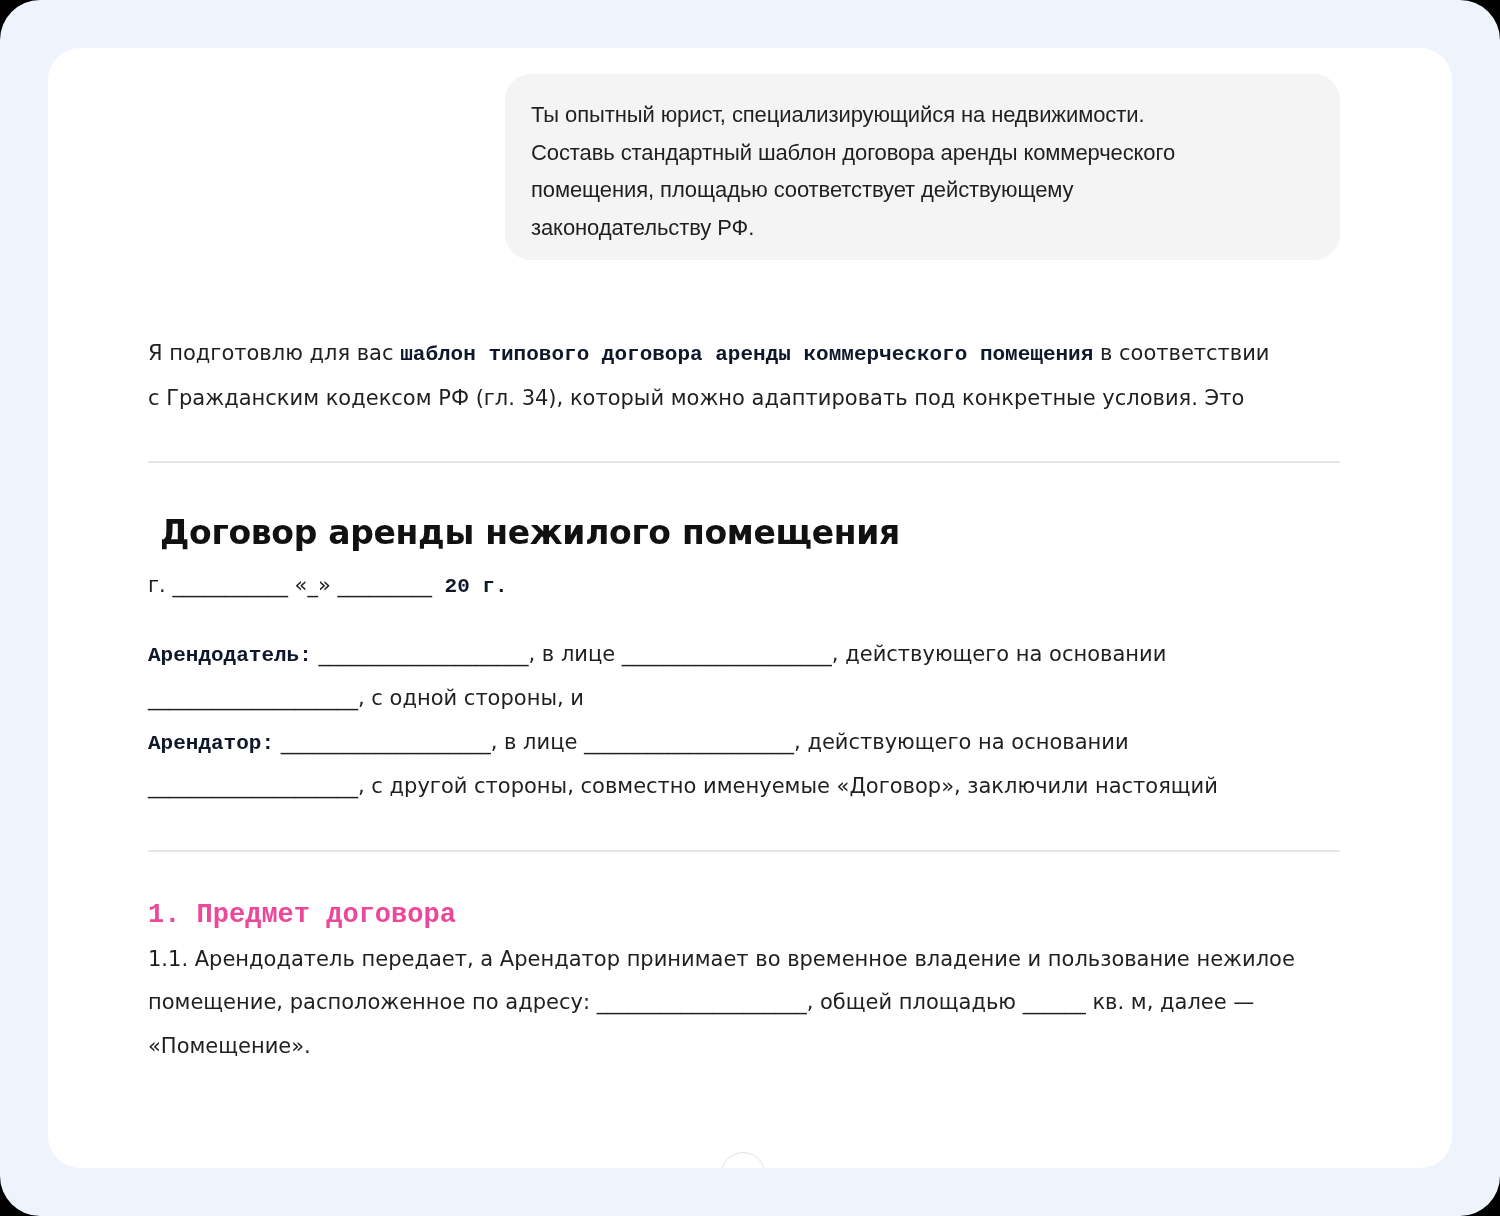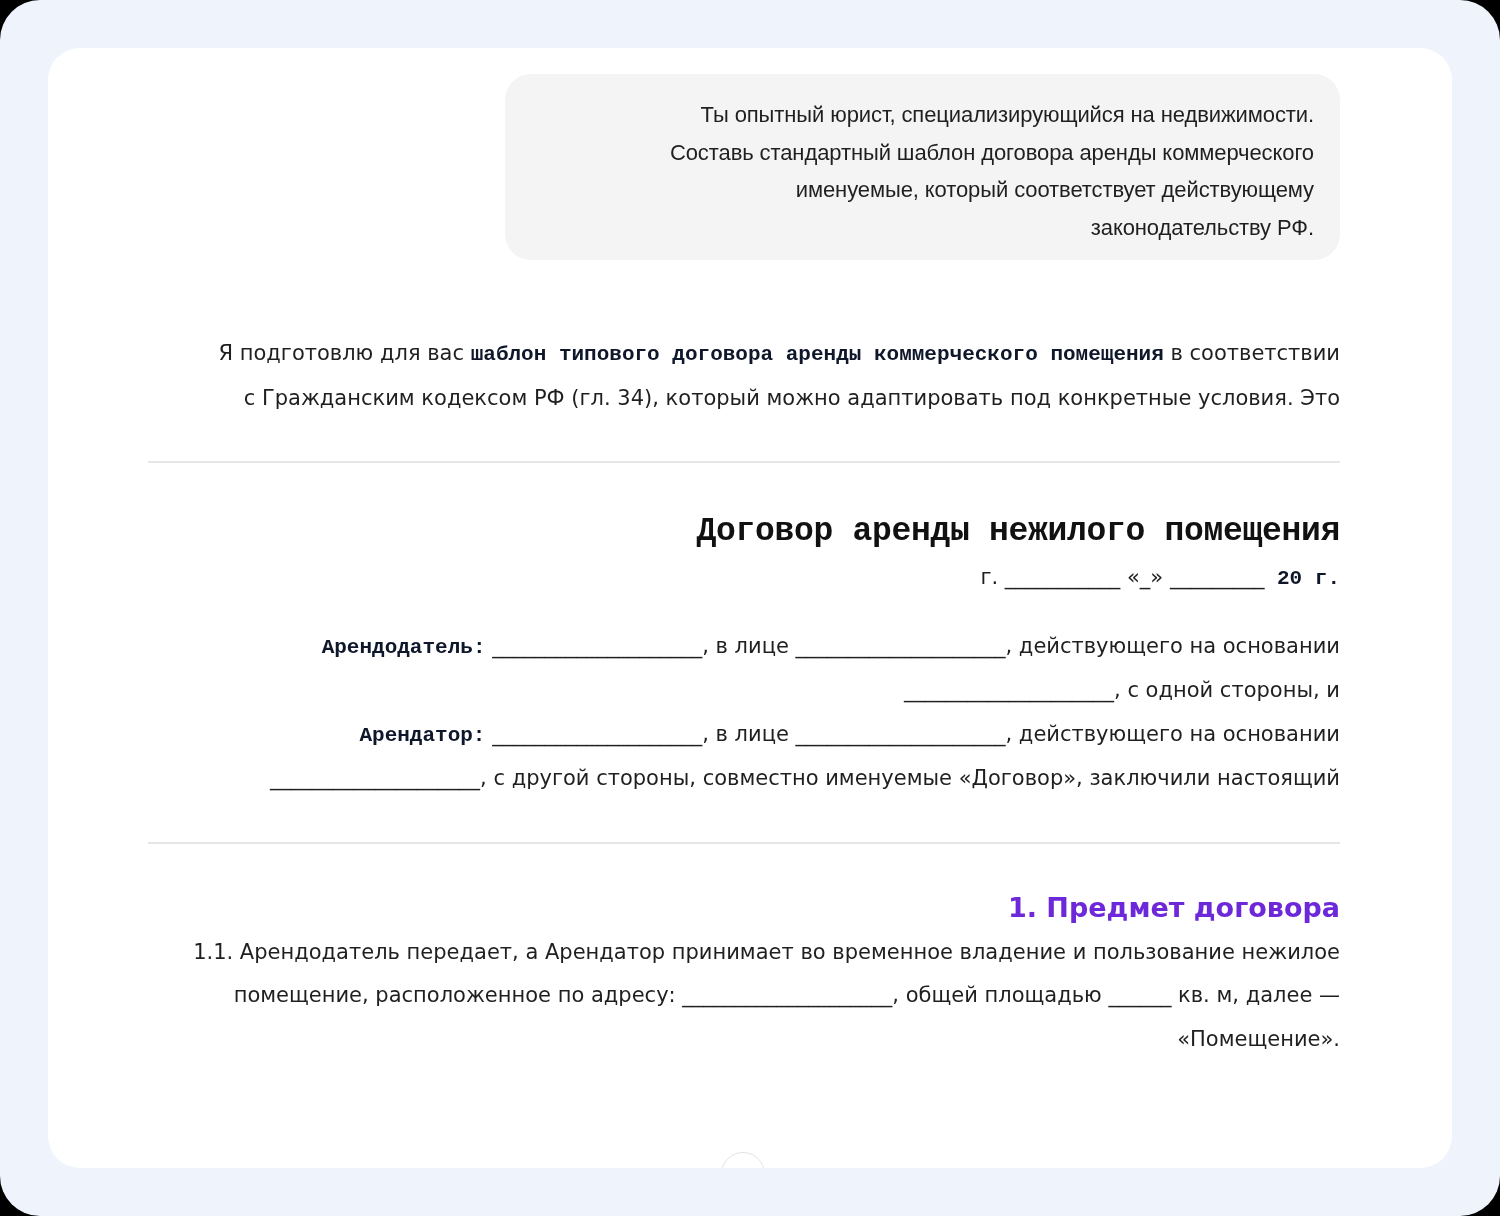--- a/index.html
+++ b/index.html
@@ -23,21 +23,20 @@
     position: absolute;
     left: 48px;
     top: 48px;
     width: 1404px;
     height: 1120px;
     background: #ffffff;
     border-radius: 32px;
     overflow: hidden;
     font-family: "DejaVu Sans", "Liberation Sans", sans-serif;
     color: #1f1f1f;
-    text-align: right;
   }
   .user-bubble {
     position: absolute;
     left: 457px;
     top: 26px;
     width: 835px;
     height: 186px;
     box-sizing: border-box;
     background: #f4f4f4;
     border-radius: 26px;
@@ -64,30 +63,30 @@
   .divider {
     height: 0;
     border: none;
     border-top: 2px solid #e6e6e6;
     margin: 0;
     width: 1192px;
   }
   .h2 {
     font-size: 33px;
     font-weight: bold;
-    margin: 0;
+    margin: 12px;
     color: #111;
     letter-spacing: -0.3px;
-    font-family: Liberation Mono, monospace;
   }
   .h3 {
     font-size: 27px;
     font-weight: bold;
     margin: 0;
-    color: #6d28d9;
+    color: #ec4899;
+    font-family: Liberation Mono, monospace;
   }
   .blank { white-space: pre; }
   .scroll-btn {
     position: absolute;
     left: 673px;
     top: 1104px;
     width: 44px;
     height: 44px;
     border-radius: 50%;
     background: #ffffff;
@@ -97,21 +96,21 @@
 </style>
 </head>
 <body>
 
 <div class="frame">
   <div class="card">
 
     <div class="user-bubble">
       <div>Ты опытный юрист, специализирующийся на недвижимости.</div>
       <div>Составь стандартный шаблон договора аренды коммерческого</div>
-      <div>именуемые, который соответствует действующему</div>
+      <div>помещения, площадью соответствует действующему</div>
       <div>законодательству РФ.</div>
     </div>
 
     <div class="response">
 
       <div class="para" style="margin-top:4px;">
         <div>
           <span>Я подготовлю для вас </span><b>шаблон типового договора аренды коммерческого помещения</b><span> в соответствии</span>
         </div>
         <div>с Гражданским кодексом РФ (гл. 34), который можно адаптировать под конкретные условия. Это</div>

